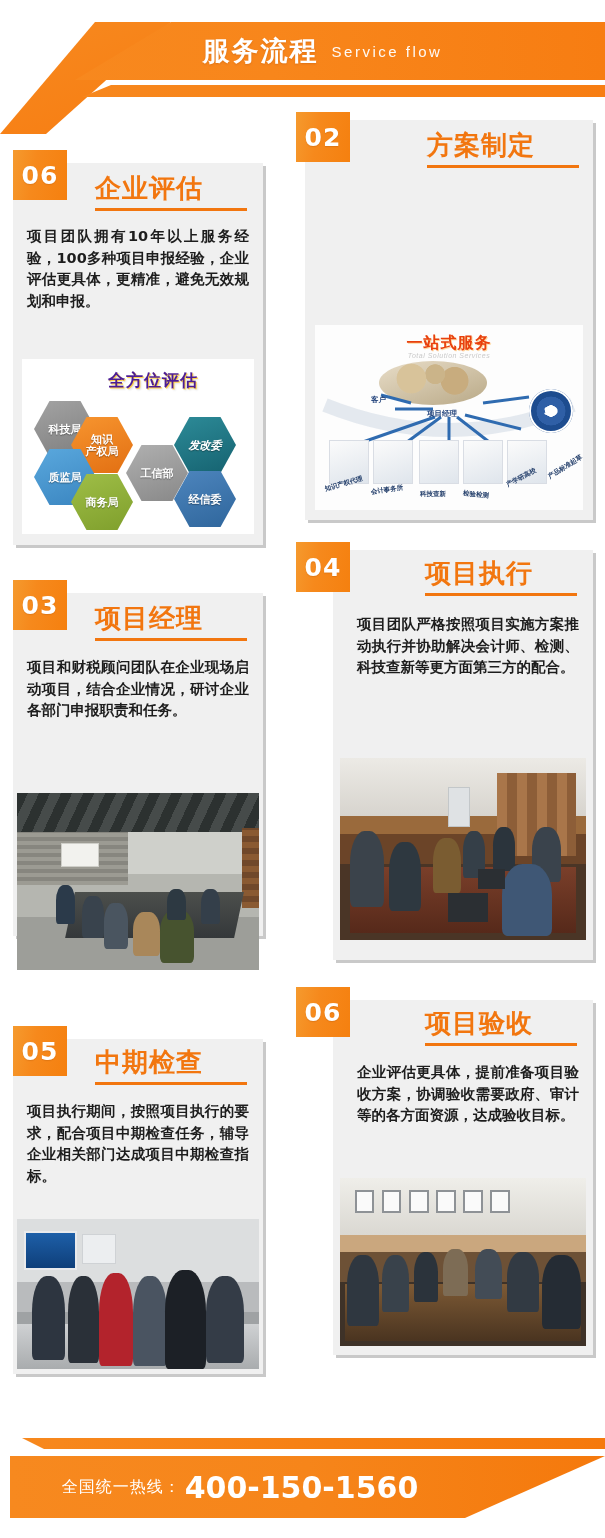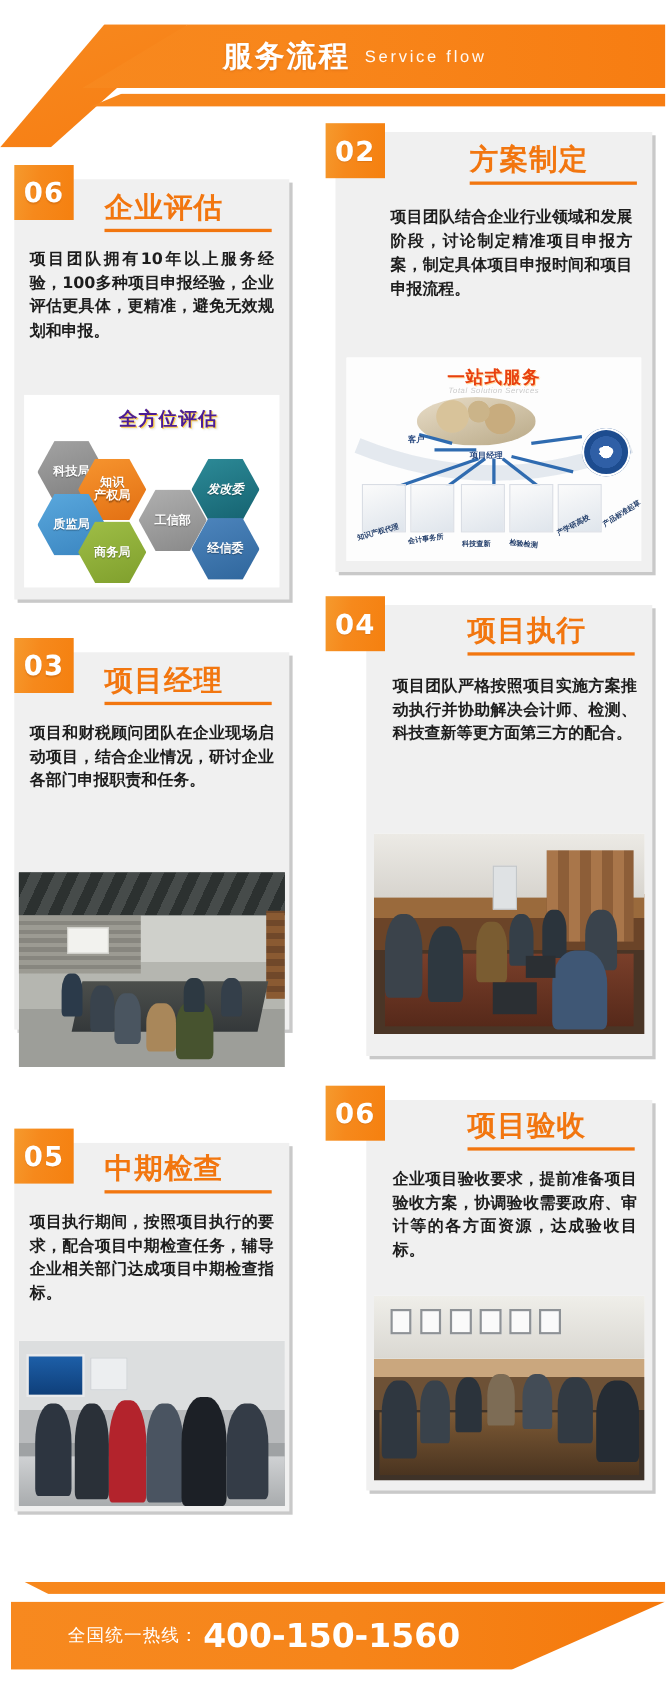--- a/index.html
+++ b/index.html
@@ -278,21 +278,20 @@
         </div>
     </div>
   </div>
 </div>
 
 <div class="card" style="left:305px; top:120px; width:288px; height:400px;">
   <div class="card-body"></div>
   <div class="badge" style="left:-9px; top:-8px;">02</div>
   <div class="card-title" style="left:122px; top:8px;">方案制定</div>
   <div class="title-rule" style="left:122px; top:45px; width:152px;"></div>
-  <div class="card-text" style="left:50px; top:68px; width:220px;">项目团队结合企业行业领域和发展阶段，讨论制定精准项目申报方案，制定具体项目申报时间和项目申报流程。</div>
 
   <div class="img-block" style="left:10px; top:205px; width:268px; height:185px;">
     <div class="onestop">
       <div class="os-title">一站式服务</div>
       <div class="os-sub">Total Solution Services</div>
       <div class="os-photo"></div>
 
       <svg class="os-arcs" viewBox="0 0 268 185">
         <path d="M10 80 Q134 130 258 80" stroke="#cfd8e4" stroke-width="14" fill="none" opacity=".55"></path>
         <path d="M96 78 L66 70" stroke="#2f6bb0" stroke-width="3" fill="none" marker-end="none"></path>
@@ -396,21 +395,21 @@
       <div class="p" style="left:78%; bottom:4%;  width:16%; height:58%; background:#343c47;"></div>
     </div>
   </div>
 </div>
 
 <div class="card" style="left:333px; top:1000px; width:260px; height:355px;">
   <div class="card-body"></div>
   <div class="badge" style="left:-37px; top:-13px;">06</div>
   <div class="card-title" style="left:92px; top:6px;">项目验收</div>
   <div class="title-rule" style="left:92px; top:43px; width:152px;"></div>
-  <div class="card-text" style="left:24px; top:62px; width:222px;">企业项目验收要求，提前准备项目验收方案，协调验收需要政府、审计等的各方面资源，达成验收目标。</div>
+  <div class="card-text" style="left:24px; top:62px; width:222px;">企业评估更具体，提前准备项目验收方案，协调验收需要政府、审计等的各方面资源，达成验收目标。</div>
 
   <div class="img-block" style="left:7px; top:178px; width:246px; height:168px;">
     <div class="photo pD">
       <div class="wall"></div>
       <div class="frame" style="left:6%;"></div>
       <div class="frame" style="left:17%;"></div>
       <div class="frame" style="left:28%;"></div>
       <div class="frame" style="left:39%;"></div>
       <div class="frame" style="left:50%;"></div>
       <div class="frame" style="left:61%;"></div>

